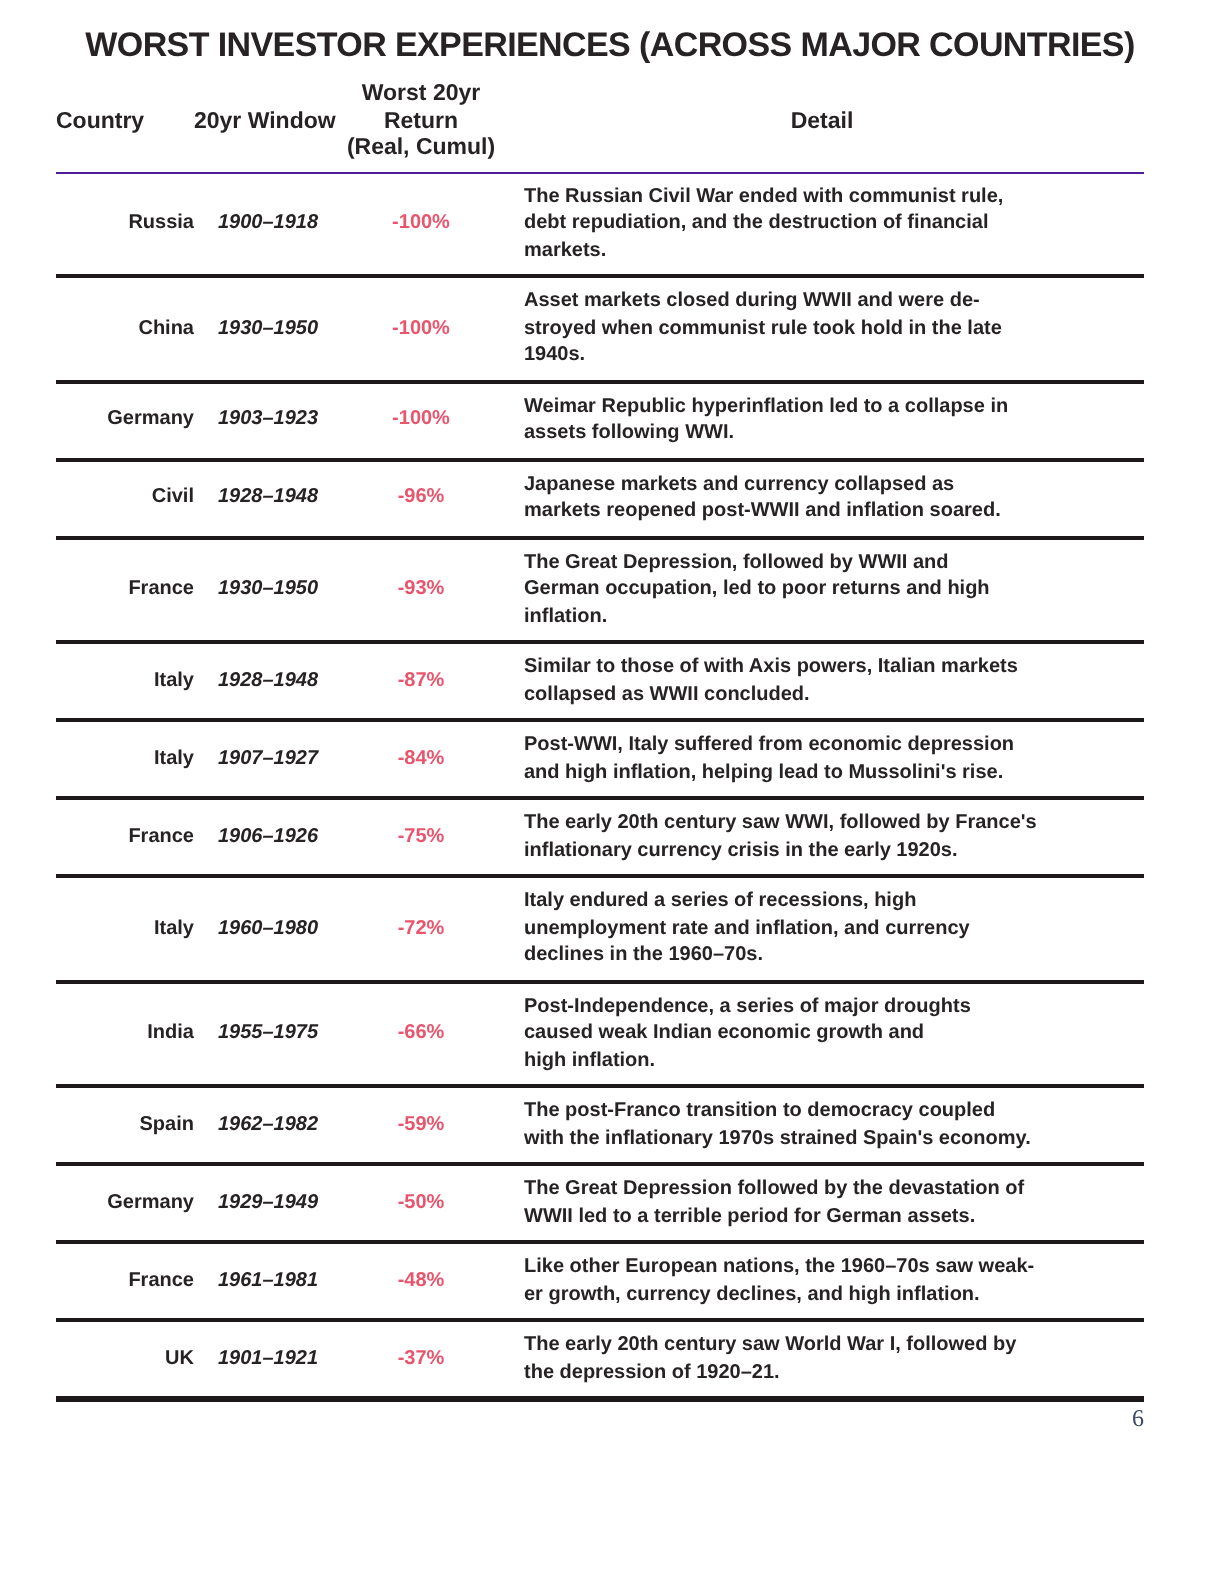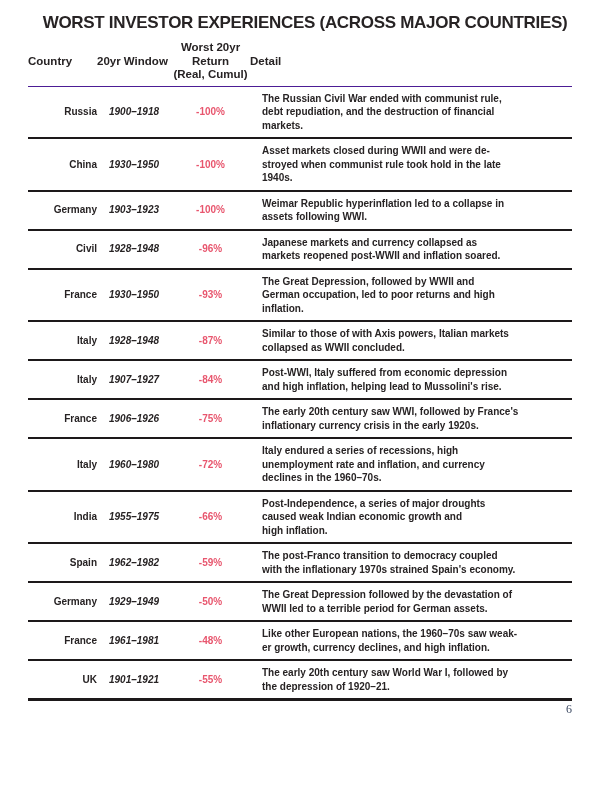--- a/index.html
+++ b/index.html
@@ -45,21 +45,21 @@
     line-height: 13.5px;
     vertical-align: middle;
     padding: 2px 0 4px 0;
     border-bottom: 1px solid #4c1d95;
     white-space: pre-line;
     font-weight: bold;
   }
   th.h-country { text-align: left; }
   th.h-window  { text-align: left; }
   th.h-return  { text-align: center; }
-  th.h-detail  { text-align: left; }
+  th.h-detail  { text-align: center; }
   tbody td {
     font-size: 10px;
     line-height: 13.5px;
     vertical-align: middle;
     padding: 5px 0;
     border-bottom: 2.5px solid #1d191a;
   }
   tbody tr:last-child td { border-bottom: 3px solid #1d191a; }
   td.cell-country { text-align: right; }
   td.cell-window  { text-align: center; font-style: italic; }
@@ -191,21 +191,21 @@
       <tr>
         <td class="cell-country">France</td>
         <td class="cell-window">1961–1981</td>
         <td class="cell-return">-48%</td>
         <td class="cell-detail">Like other European nations, the 1960–70s saw weak-
 er growth, currency declines, and high inflation.</td>
       </tr>
       <tr>
         <td class="cell-country">UK</td>
         <td class="cell-window">1901–1921</td>
-        <td class="cell-return">-55%</td>
+        <td class="cell-return">-37%</td>
         <td class="cell-detail">The early 20th century saw World War I, followed by
 the depression of 1920–21.</td>
       </tr>
     </tbody>
   </table>
 
   <div class="page-number">6</div>
 </div>
 
 </body></html>

